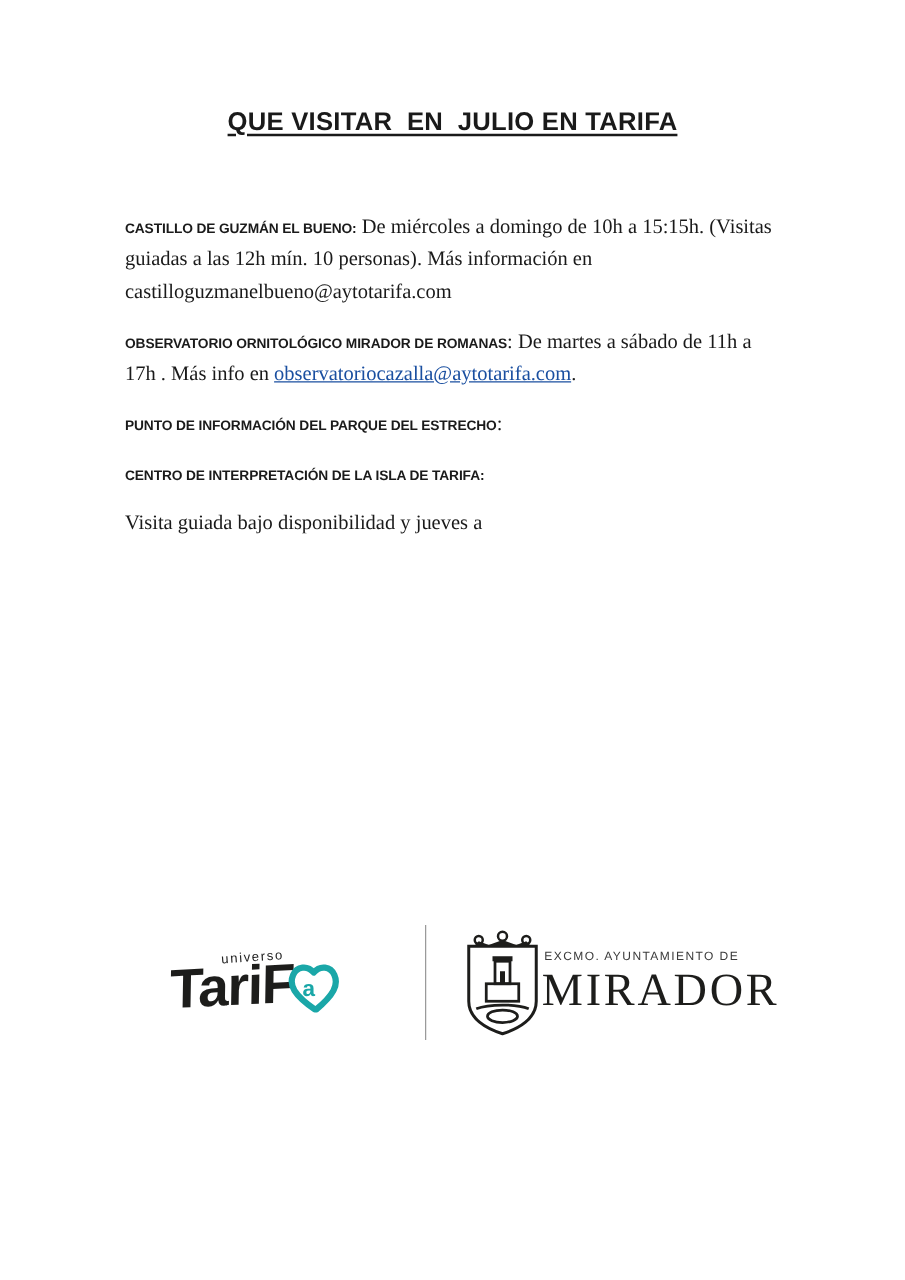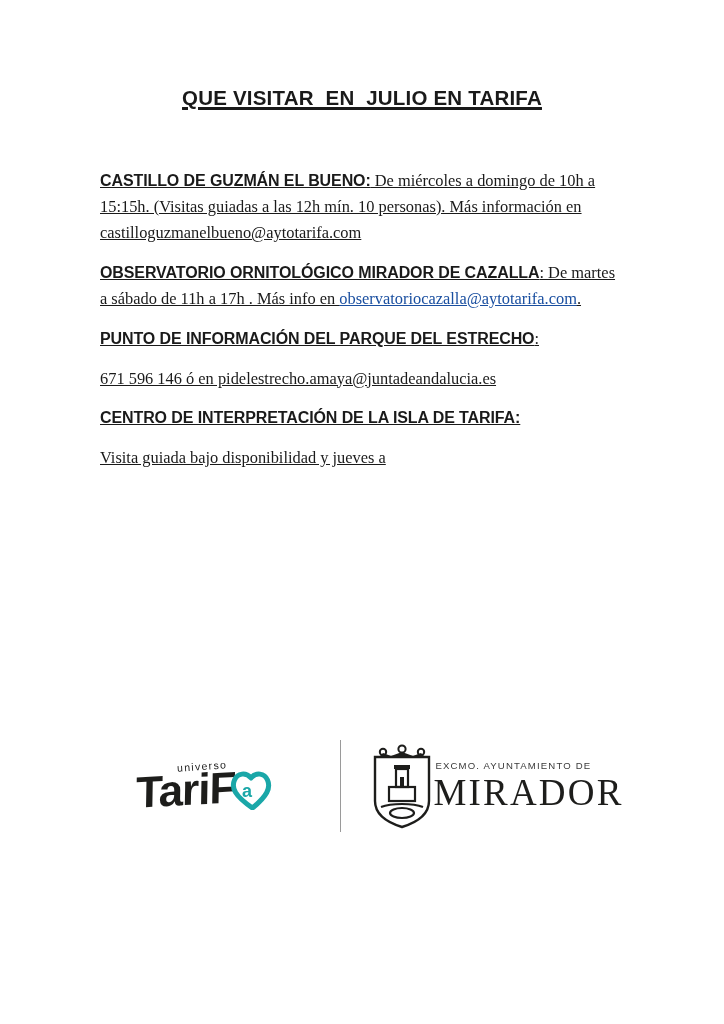--- a/index.html
+++ b/index.html
@@ -14,21 +14,20 @@
     color: #1a1a1a;
     overflow: hidden;
     position: relative;
   }
   .page {
     width: 724px;
     height: 828px;
     box-sizing: border-box;
     padding: 0 100px;
     position: relative;
-    text-decoration: underline;
   }
   .doc-title {
     text-align: center;
     font-family: "Liberation Sans", sans-serif;
     font-weight: bold;
     font-size: 20.5px;
     letter-spacing: 0.2px;
     margin: 0;
     padding-top: 86px;
     text-decoration: underline;
@@ -40,21 +39,21 @@
     font-size: 16.4px;
     line-height: 1.58;
   }
   p.para {
     margin: 0 0 14px 0;
     text-align: left;
   }
   .lead {
     font-family: "Liberation Sans", sans-serif;
     font-weight: bold;
-    font-size: 16px;
+    font-size: 11px;
     letter-spacing: -0.1px;
   }
   .rest {
     font-family: "Liberation Serif", serif;
     font-size: 16.4px;
   }
   .link {
     color: #1a4fa0;
     text-decoration: underline;
     word-break: break-all;
@@ -155,29 +154,28 @@
   <h1 class="doc-title">QUE VISITAR  EN  JULIO EN TARIFA</h1>
 
   <div class="body-block">
 
     <p class="para">
       <span class="lead">CASTILLO DE GUZMÁN EL BUENO:</span><span class="rest"> De miércoles a domingo de 10h a 15:15h. (Visitas guiadas a las 12h mín. 10 personas).   Más información en castilloguzmanelbueno@aytotarifa.com</span>
     </p>
 
 
     <p class="para">
-      <span class="lead">OBSERVATORIO ORNITOLÓGICO MIRADOR DE CAZALLA</span><span class="rest">: De martes a sábado de 11h a 17h . Más info en </span><a class="link rest" href="#">observatoriocazalla@aytotarifa.com</a><span class="rest">.</span>
+      <span class="lead">OBSERVATORIO ORNITOLÓGICO MIRADOR DE ROMANAS</span><span class="rest">: De martes a sábado de 11h a 17h . Más info en </span><a class="link rest" href="#">observatoriocazalla@aytotarifa.com</a><span class="rest">.</span>
     </p>
 
     <p class="para gap-sm">
       <span class="lead">PUNTO DE INFORMACIÓN DEL PARQUE DEL ESTRECHO</span><span class="rest">:</span>
     </p>
 
 
-    <p class="para plain"> 671 596 146 ó en pidelestrecho.amaya@juntadeandalucia.es</p>
 
     <p class="para gap-sm">
       <span class="lead">CENTRO DE INTERPRETACIÓN DE LA ISLA DE TARIFA:</span>
     </p>
 
     <p class="para gap-sm plain">Visita guiada bajo disponibilidad y jueves a </p>
 
 
   </div>
 

